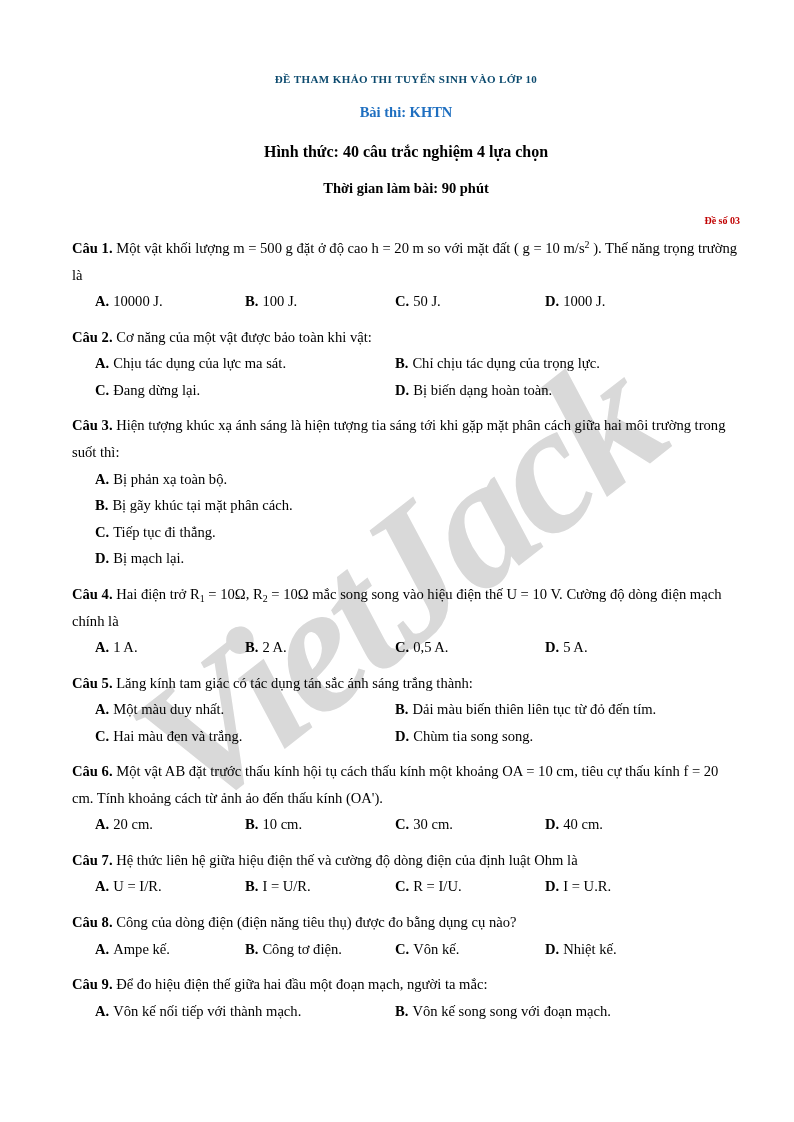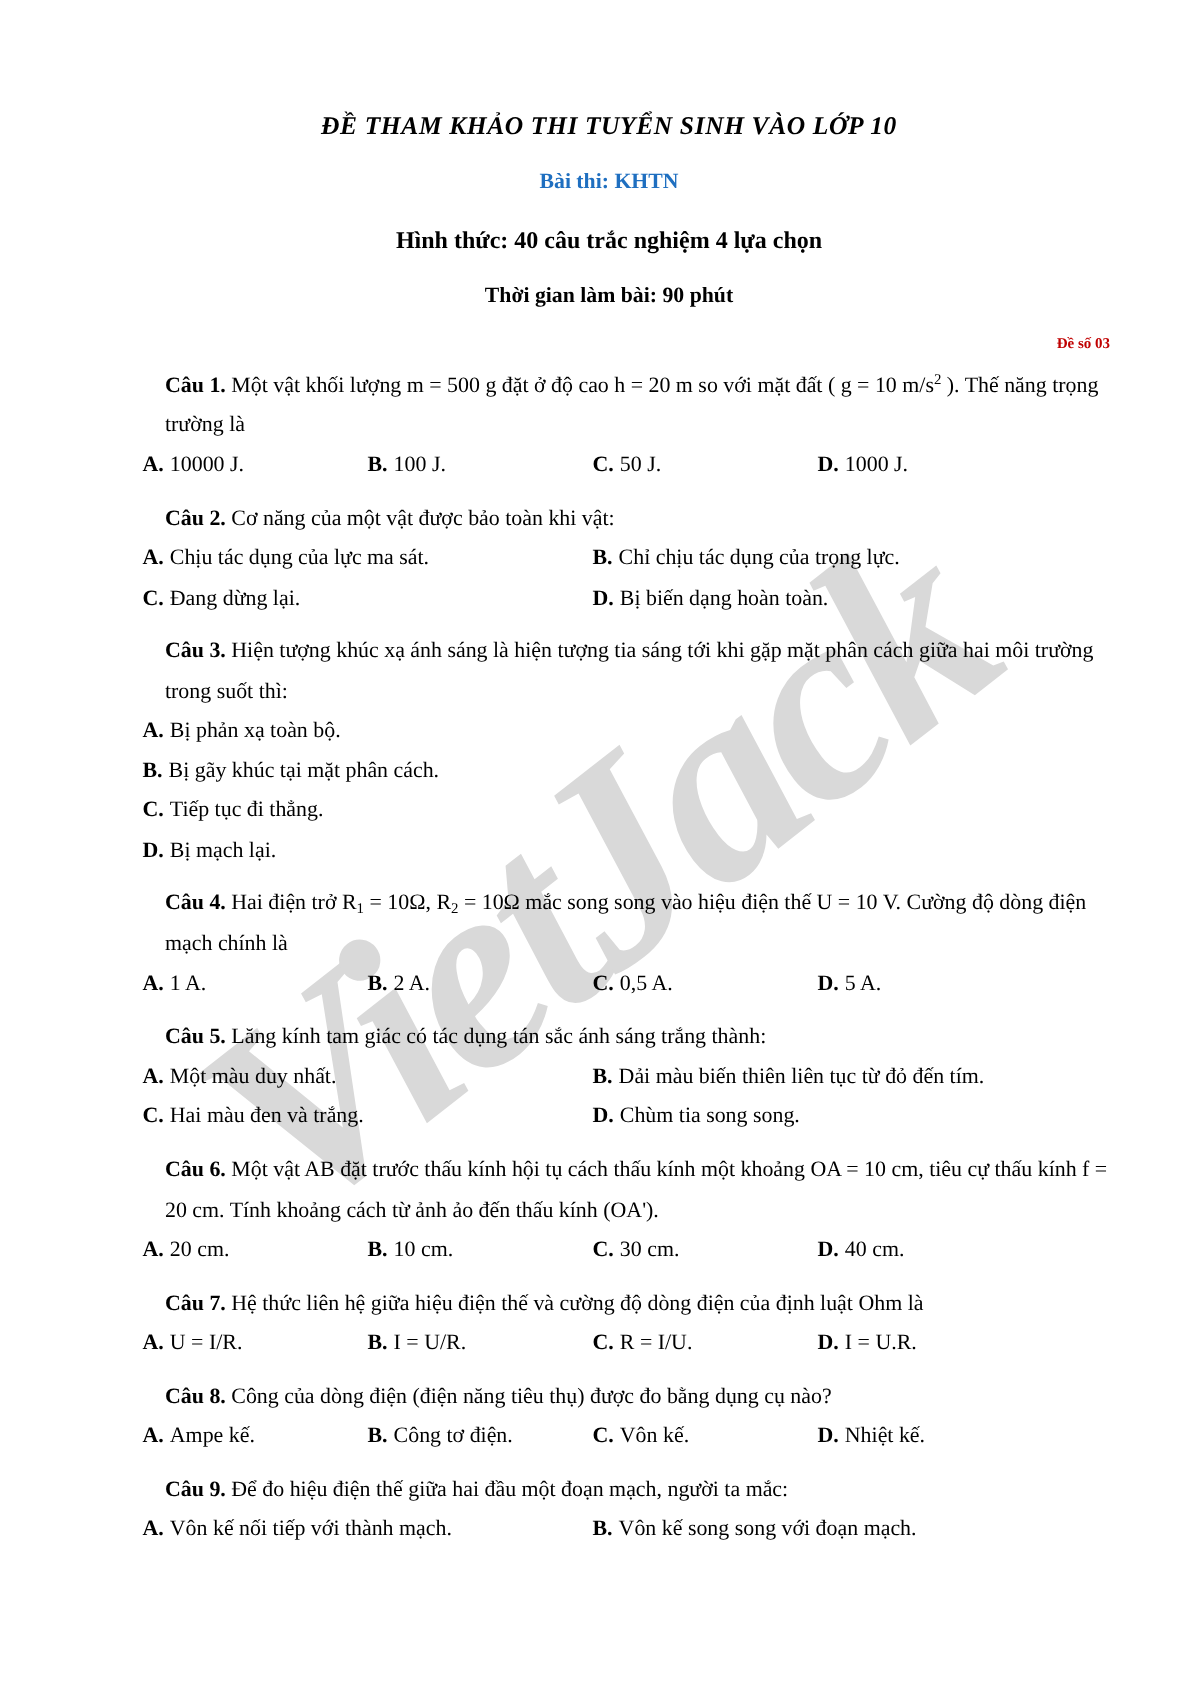--- a/index.html
+++ b/index.html
@@ -42,26 +42,25 @@
     z-index: 2;
     padding: 0 54px 0 72px;
   }
 
   
   .doc-header {
     text-align: center;
     padding-top: 72px;
   }
   .title-main {
-    color: #000000;
-    font-weight: 700;
-    font-size: 17px;
+    color: #0c4a6e;
+    font-weight: 700;
+    font-size: 11px;
     letter-spacing: 0.4px;
     line-height: 1.45;
-    font-style: italic;
   }
   .title-sub {
     color: #1f6fc0;
     font-weight: 700;
     font-size: 14.5px;
     margin-top: 14px;
     line-height: 1.45;
   }
   .title-form {
     color: #000000;
@@ -89,21 +88,20 @@
 
   
   .question-block {
     margin-top: 9px;
   }
   .q-stem {
     font-size: 14.6px;
     line-height: 1.82;
     text-align: left;
     text-indent: 0;
-    margin-left: 38px;
   }
   .q-label {
     font-weight: 700;
   }
 
   .opts {
     display: block;
     line-height: 1.82;
     font-size: 14.6px;
     padding-left: 23px;

